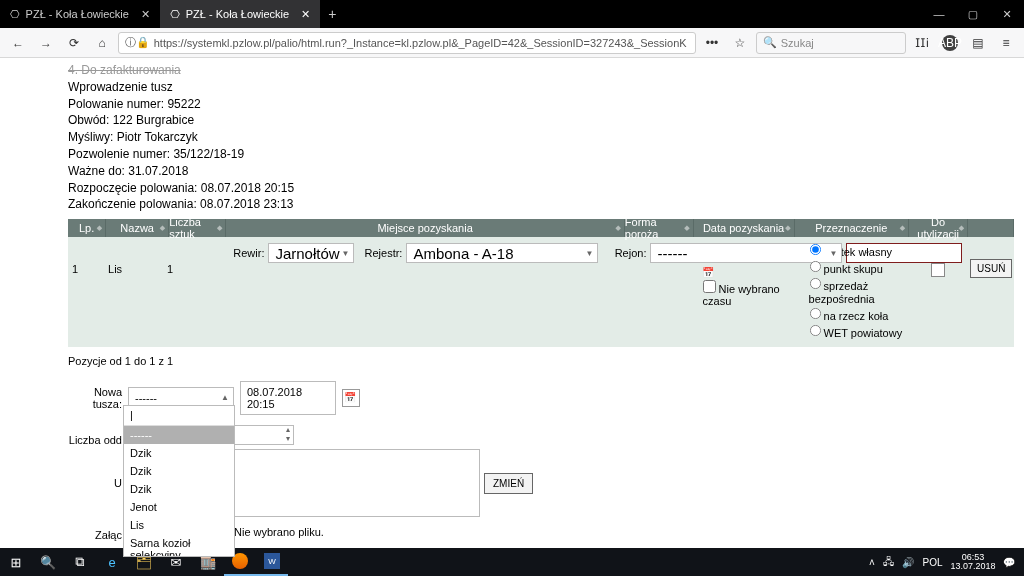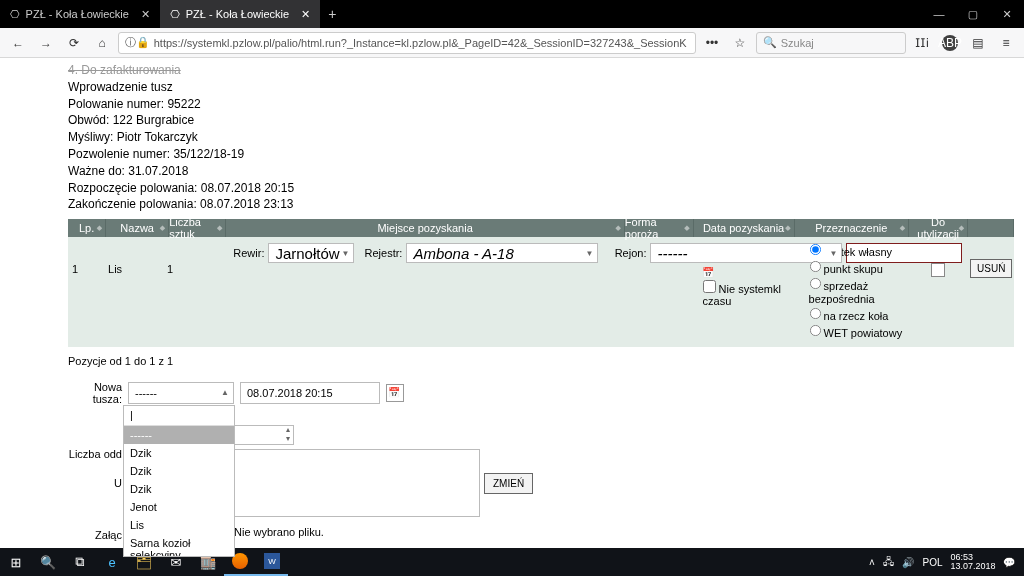--- a/index.html
+++ b/index.html
@@ -28,36 +28,36 @@
 .grid-head .sort::after { content: "◆"; font-size: 7px; opacity: .5; position: absolute; right: 3px; }
 .col-lp { width: 40px; } .col-nazwa { width: 66px; } .col-liczba { width: 60px; } .col-miejsce { width: 418px; } .col-forma { width: 72px; } .col-data { width: 106px; } .col-przezn { width: 120px; } .col-utyl { width: 62px; text-align: center; } .col-act { width: 48px; }
 
 .grid-row { display: flex; background: #e3ece7; font-size: 11px; align-items: flex-start; }
 .grid-row > div { padding: 6px 4px; }
 .miejsce-body { display: flex; flex-direction: row; gap: 4px; }
 .mrow { display: flex; align-items: center; gap: 4px; }
 .mrow label { width: 44px; text-align: right; font-size: 11px; }
 .selectish { border: 1px solid #bbb; background: #fff; height: 20px; font-size: 15px; padding: 0 18px 0 6px; position: relative; display: flex; align-items: center; }
 .selectish::after { content: "▼"; font-size: 8px; color: #666; position: absolute; right: 4px; }
-.sel-sm { width: 86px; } .sel-md { width: 192px; font-style: italic; }
+.sel-sm { width: 86px; } .sel-md { width: 192px; }
 .textish { border: 1px solid #7f1d1d; background: #fff; height: 20px; font-size: 11px; padding: 0 6px; display: flex; align-items: center; }
 .dateinp { width: 110px; }
 .radios label { display: block; font-size: 11px; line-height: 1.25; }
 .radios input { transform: scale(.85); margin-right: 2px; }
 .checkbox-lg { width: 14px; height: 14px; border: 1px solid #888; background: #fff; display: inline-block; }
 .btn-usun { border: 1px solid #666; background: #f3f3f3; font-size: 10px; padding: 3px 6px; }
 
 .pager { margin: 8px 0 14px 0; font-size: 11px; }
 
 .form-area { font-size: 11px; position: relative; }
 .frow { display: flex; align-items: center; gap: 6px; margin-bottom: 20px; }
 .frow .flabel { width: 54px; text-align: right; }
 .combo { position: relative; border: 1px solid #bbb; background: #fff; width: 106px; height: 22px; display: flex; align-items: center; padding: 0 18px 0 6px; font-size: 11px; }
 .combo::after { content: "▲"; font-size: 8px; color: #666; position: absolute; right: 4px; }
-.date2 { width: 140px; height: 22px; border: 1px solid #bbb; background: #fff; font-size: 11px; padding: 4px 6px; display: flex; align-items: center; }
+.date2 { width: 96px; height: 22px; border: 1px solid #bbb; background: #fff; font-size: 11px; padding: 16px 6px; display: flex; align-items: center; }
 .cal-icon { width: 18px; height: 18px; border: 1px solid #999; font-size: 10px; display: flex; align-items: center; justify-content: center; }
 .dropdown { position: absolute; left: 55px; top: 24px; width: 112px; background: #fff; border: 1px solid #bbb; z-index: 10; }
 .dropdown .dd-search { height: 20px; border-bottom: 1px solid #ddd; }
 .dropdown .dd-search input { width: 100%; height: 100%; border: none; font-size: 11px; padding: 0 6px; outline: none; }
 .dropdown .dd-list { max-height: 130px; overflow-y: auto; }
 .dropdown .dd-item { padding: 3px 6px; font-size: 11px; cursor: pointer; }
 .dropdown .dd-item.sel { background: #b0b0b0; color: #fff; }
 .hidden-label { position: absolute; font-size: 11px; text-align: right; }
 .stepper { width: 60px; height: 20px; border: 1px solid #bbb; position: absolute; background: #fff; }
 .stepper::after { content: "▾"; font-size: 8px; position: absolute; right: 3px; top: 8px; color: #666; }
@@ -65,21 +65,21 @@
 .textarea { position: absolute; border: 1px solid #bbb; background: #fff; resize: both; }
 .btn-zmien { position: absolute; border: 1px solid #666; background: #f3f3f3; font-size: 10px; padding: 4px 8px; }
 .file-row { position: absolute; display: flex; gap: 6px; align-items: center; font-size: 11px; }
 
 .taskbar { position: fixed; bottom: 0; left: 0; right: 0; height: 28px; background: #101318; display: flex; align-items: center; color: #fff; font-size: 10px; }
 .task-icon { width: 32px; height: 28px; display: flex; align-items: center; justify-content: center; font-size: 13px; }
 .task-icon.active { border-bottom: 2px solid #76b9ed; }
 .ff-icon { width: 16px; height: 16px; background: linear-gradient(#ff9500, #e66000); border-radius: 50%; }
 .word-icon { width: 16px; height: 16px; background: #2b579a; color: #fff; font-size: 8px; display: flex; align-items: center; justify-content: center; }
 .tray { margin-left: auto; display: flex; align-items: center; gap: 8px; padding: 0 8px; }
-.tray .clock { text-align: left; line-height: 1; font-size: 9px; }
+.tray .clock { text-align: center; line-height: 1; font-size: 9px; }
 </style>
 </head>
 <body>
 
 <div class="titlebar">
   <div class="tab">
     <span class="tab-icon">⎔</span>
     <span>PZŁ - Koła Łowieckie</span>
     <span class="close">✕</span>
   </div>
@@ -162,21 +162,21 @@
           <label>Rejon:</label>
           <div class="selectish sel-md">------</div>
           <div class="textish" style="width:116px"></div>
         </div>
       </div>
     </div>
     <div class="col-forma"></div>
     <div class="col-data">
       <div class="textish dateinp" style="width:100px;margin-bottom:4px">08.07.2018 22:30</div>
       <div style="font-size:10px;margin-bottom:2px">📅</div>
-      <label style="font-size:11px"><input type="checkbox" style=""> <span>Nie systemkl czasu</span></label>
+      <label style="font-size:11px"><input type="checkbox" style=""> <span>Nie wybrano czasu</span></label>
     </div>
     <div class="col-przezn radios">
       <label><input type="radio" checked="" style=""><span>użytek własny</span></label>
       <label><input type="radio" style=""><span>punkt skupu</span></label>
       <label><input type="radio" style=""><span>sprzedaż bezpośrednia</span></label>
       <label><input type="radio" style=""><span>na rzecz koła</span></label>
       <label><input type="radio" style=""><span>WET powiatowy</span></label>
     </div>
     <div class="col-utyl" style="padding-top:26px;text-align:center">
       <span class="checkbox-lg"></span>
@@ -202,21 +202,21 @@
         <div class="dd-item sel">------</div>
         <div class="dd-item">Dzik</div>
         <div class="dd-item">Dzik</div>
         <div class="dd-item">Dzik</div>
         <div class="dd-item">Jenot</div>
         <div class="dd-item">Lis</div>
         <div class="dd-item">Sarna kozioł selekcyjny</div>
       </div>
     </div>
 
-    <span class="hidden-label" style="left:0;top:67px;width:54px">Liczba odd</span>
+    <span class="hidden-label" style="left:0;top:53px;width:54px">Liczba odd</span>
     <div class="stepper" style="left:166px;top:44px"></div>
 
     <span class="hidden-label" style="left:0;top:96px;width:54px">U</span>
     <div class="textarea" style="left:166px;top:68px;width:246px;height:68px"></div>
     <button class="btn-zmien" style="left:416px;top:92px">ZMIEŃ</button>
 
     <span class="hidden-label" style="left:0;top:148px;width:54px">Załąc</span>
     <div class="file-row" style="left:166px;top:145px">
       <span>Nie wybrano pliku.</span>
     </div>

